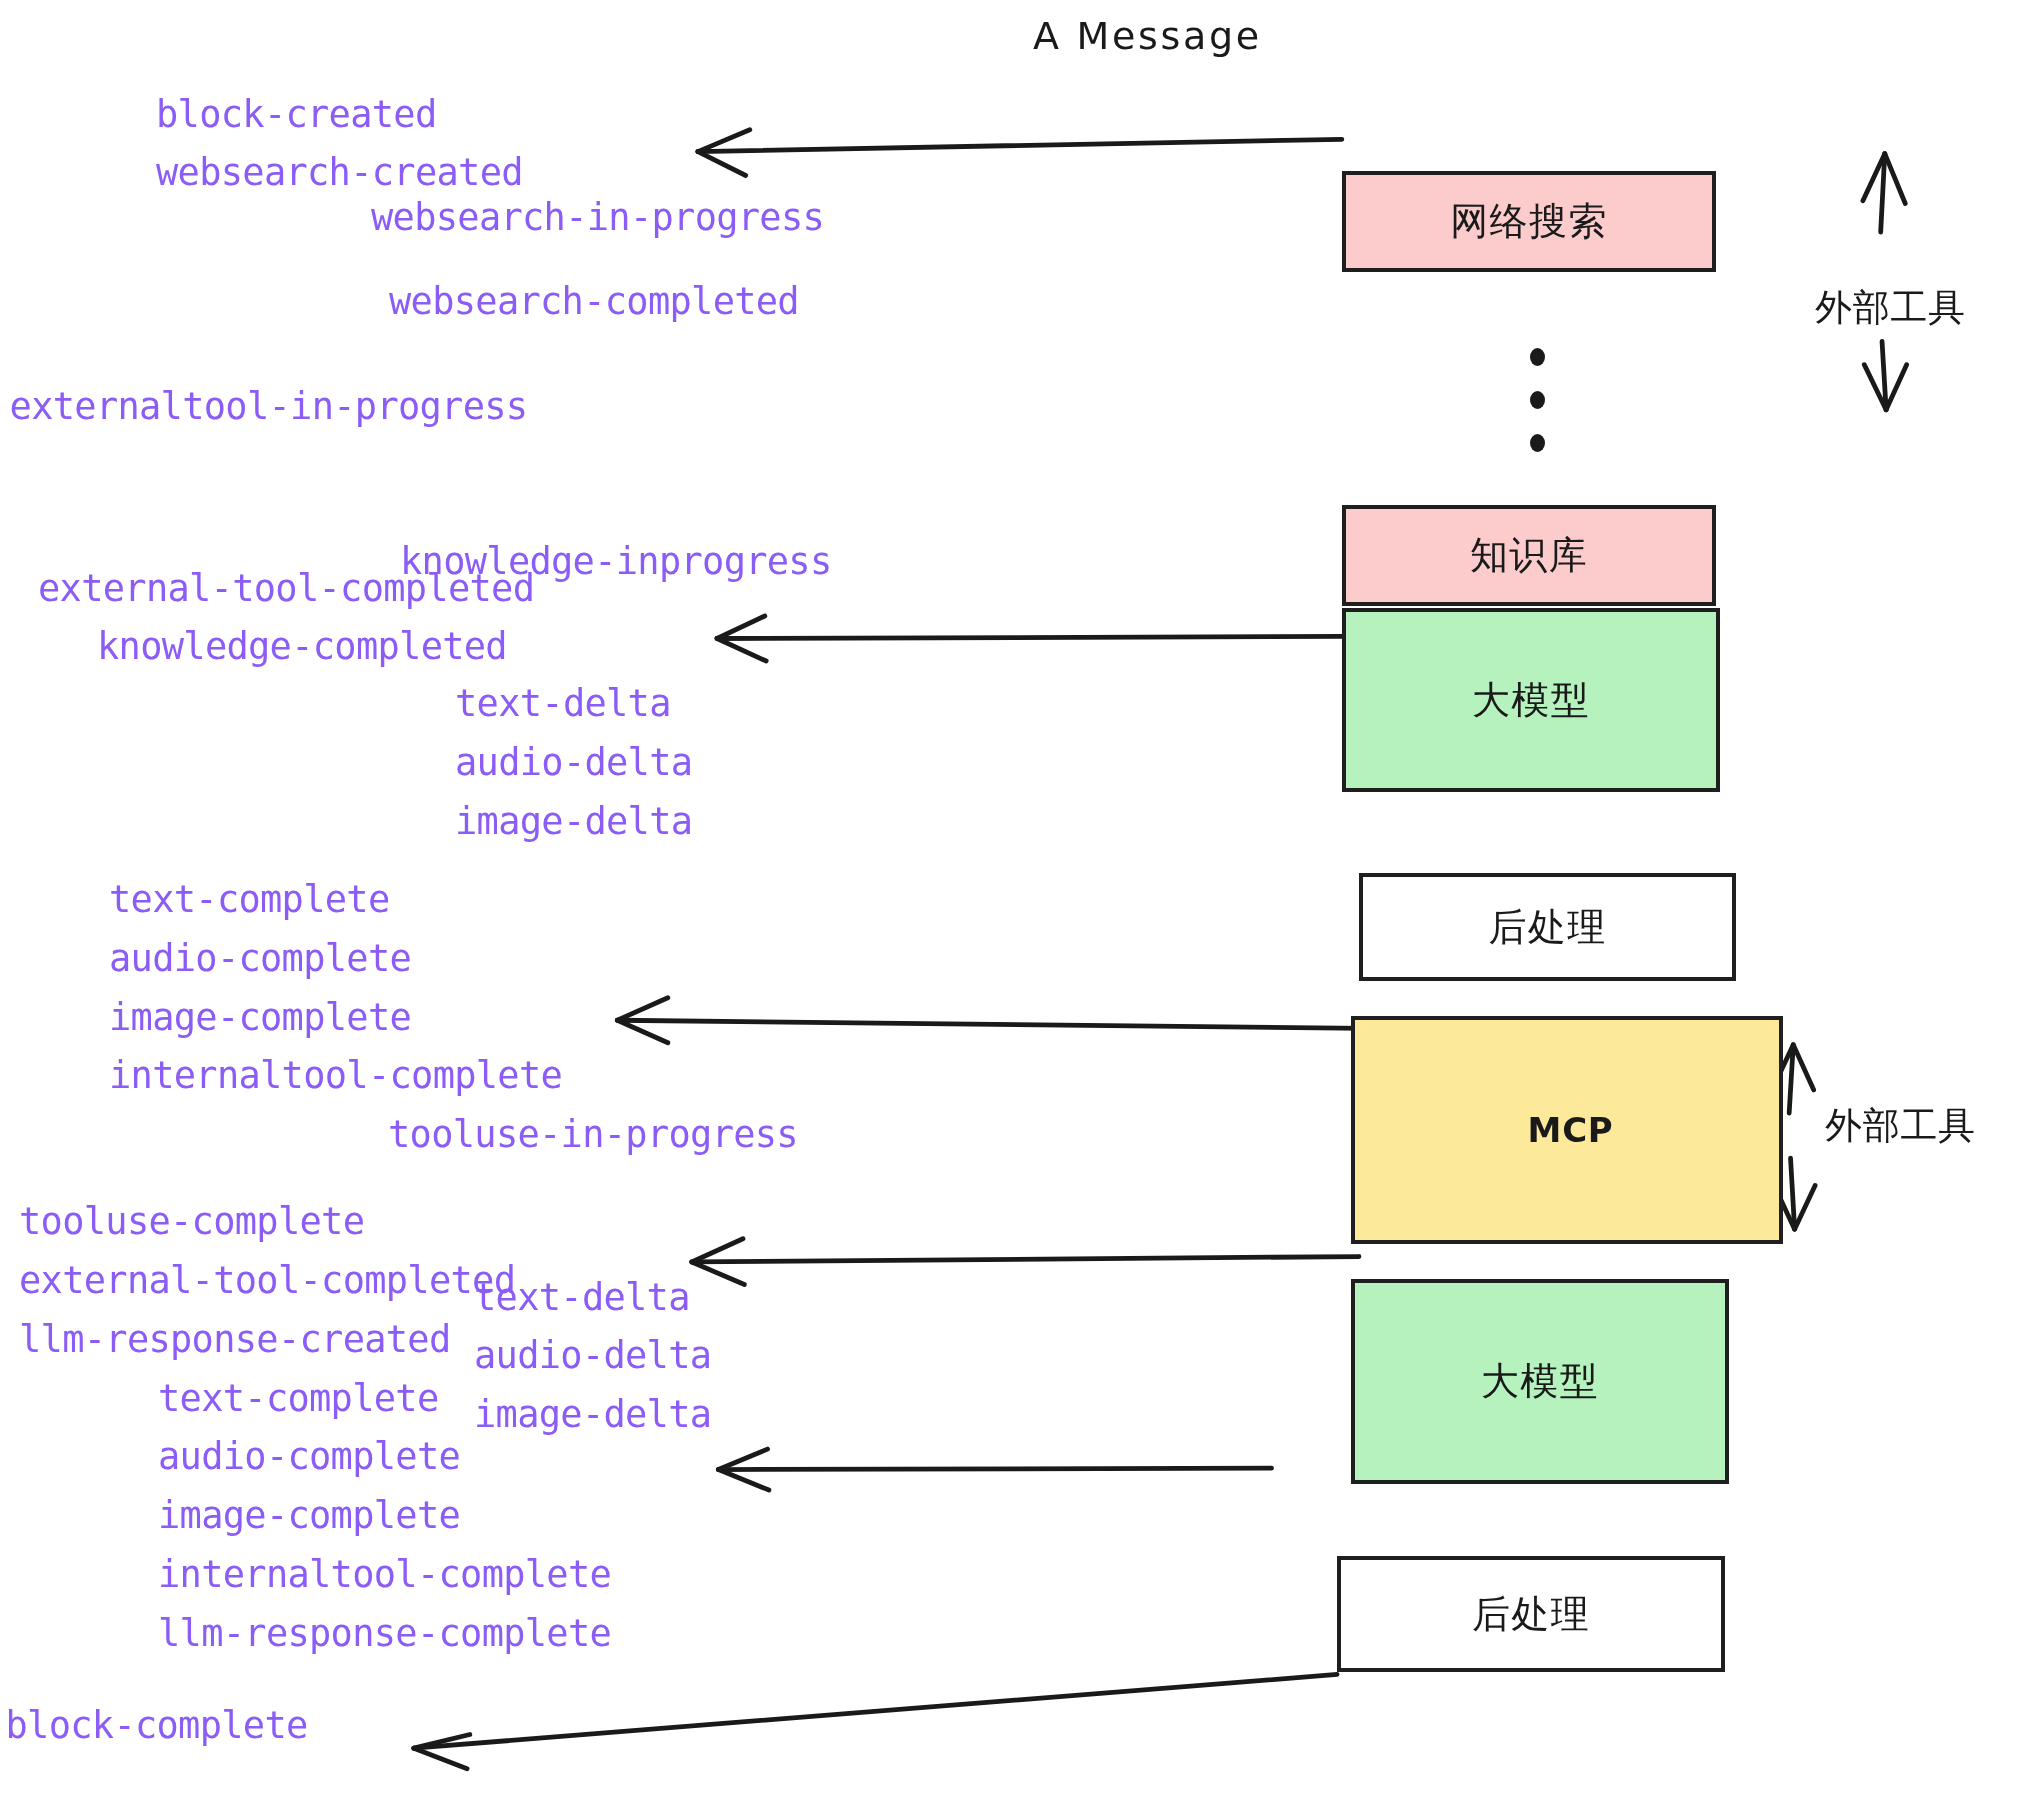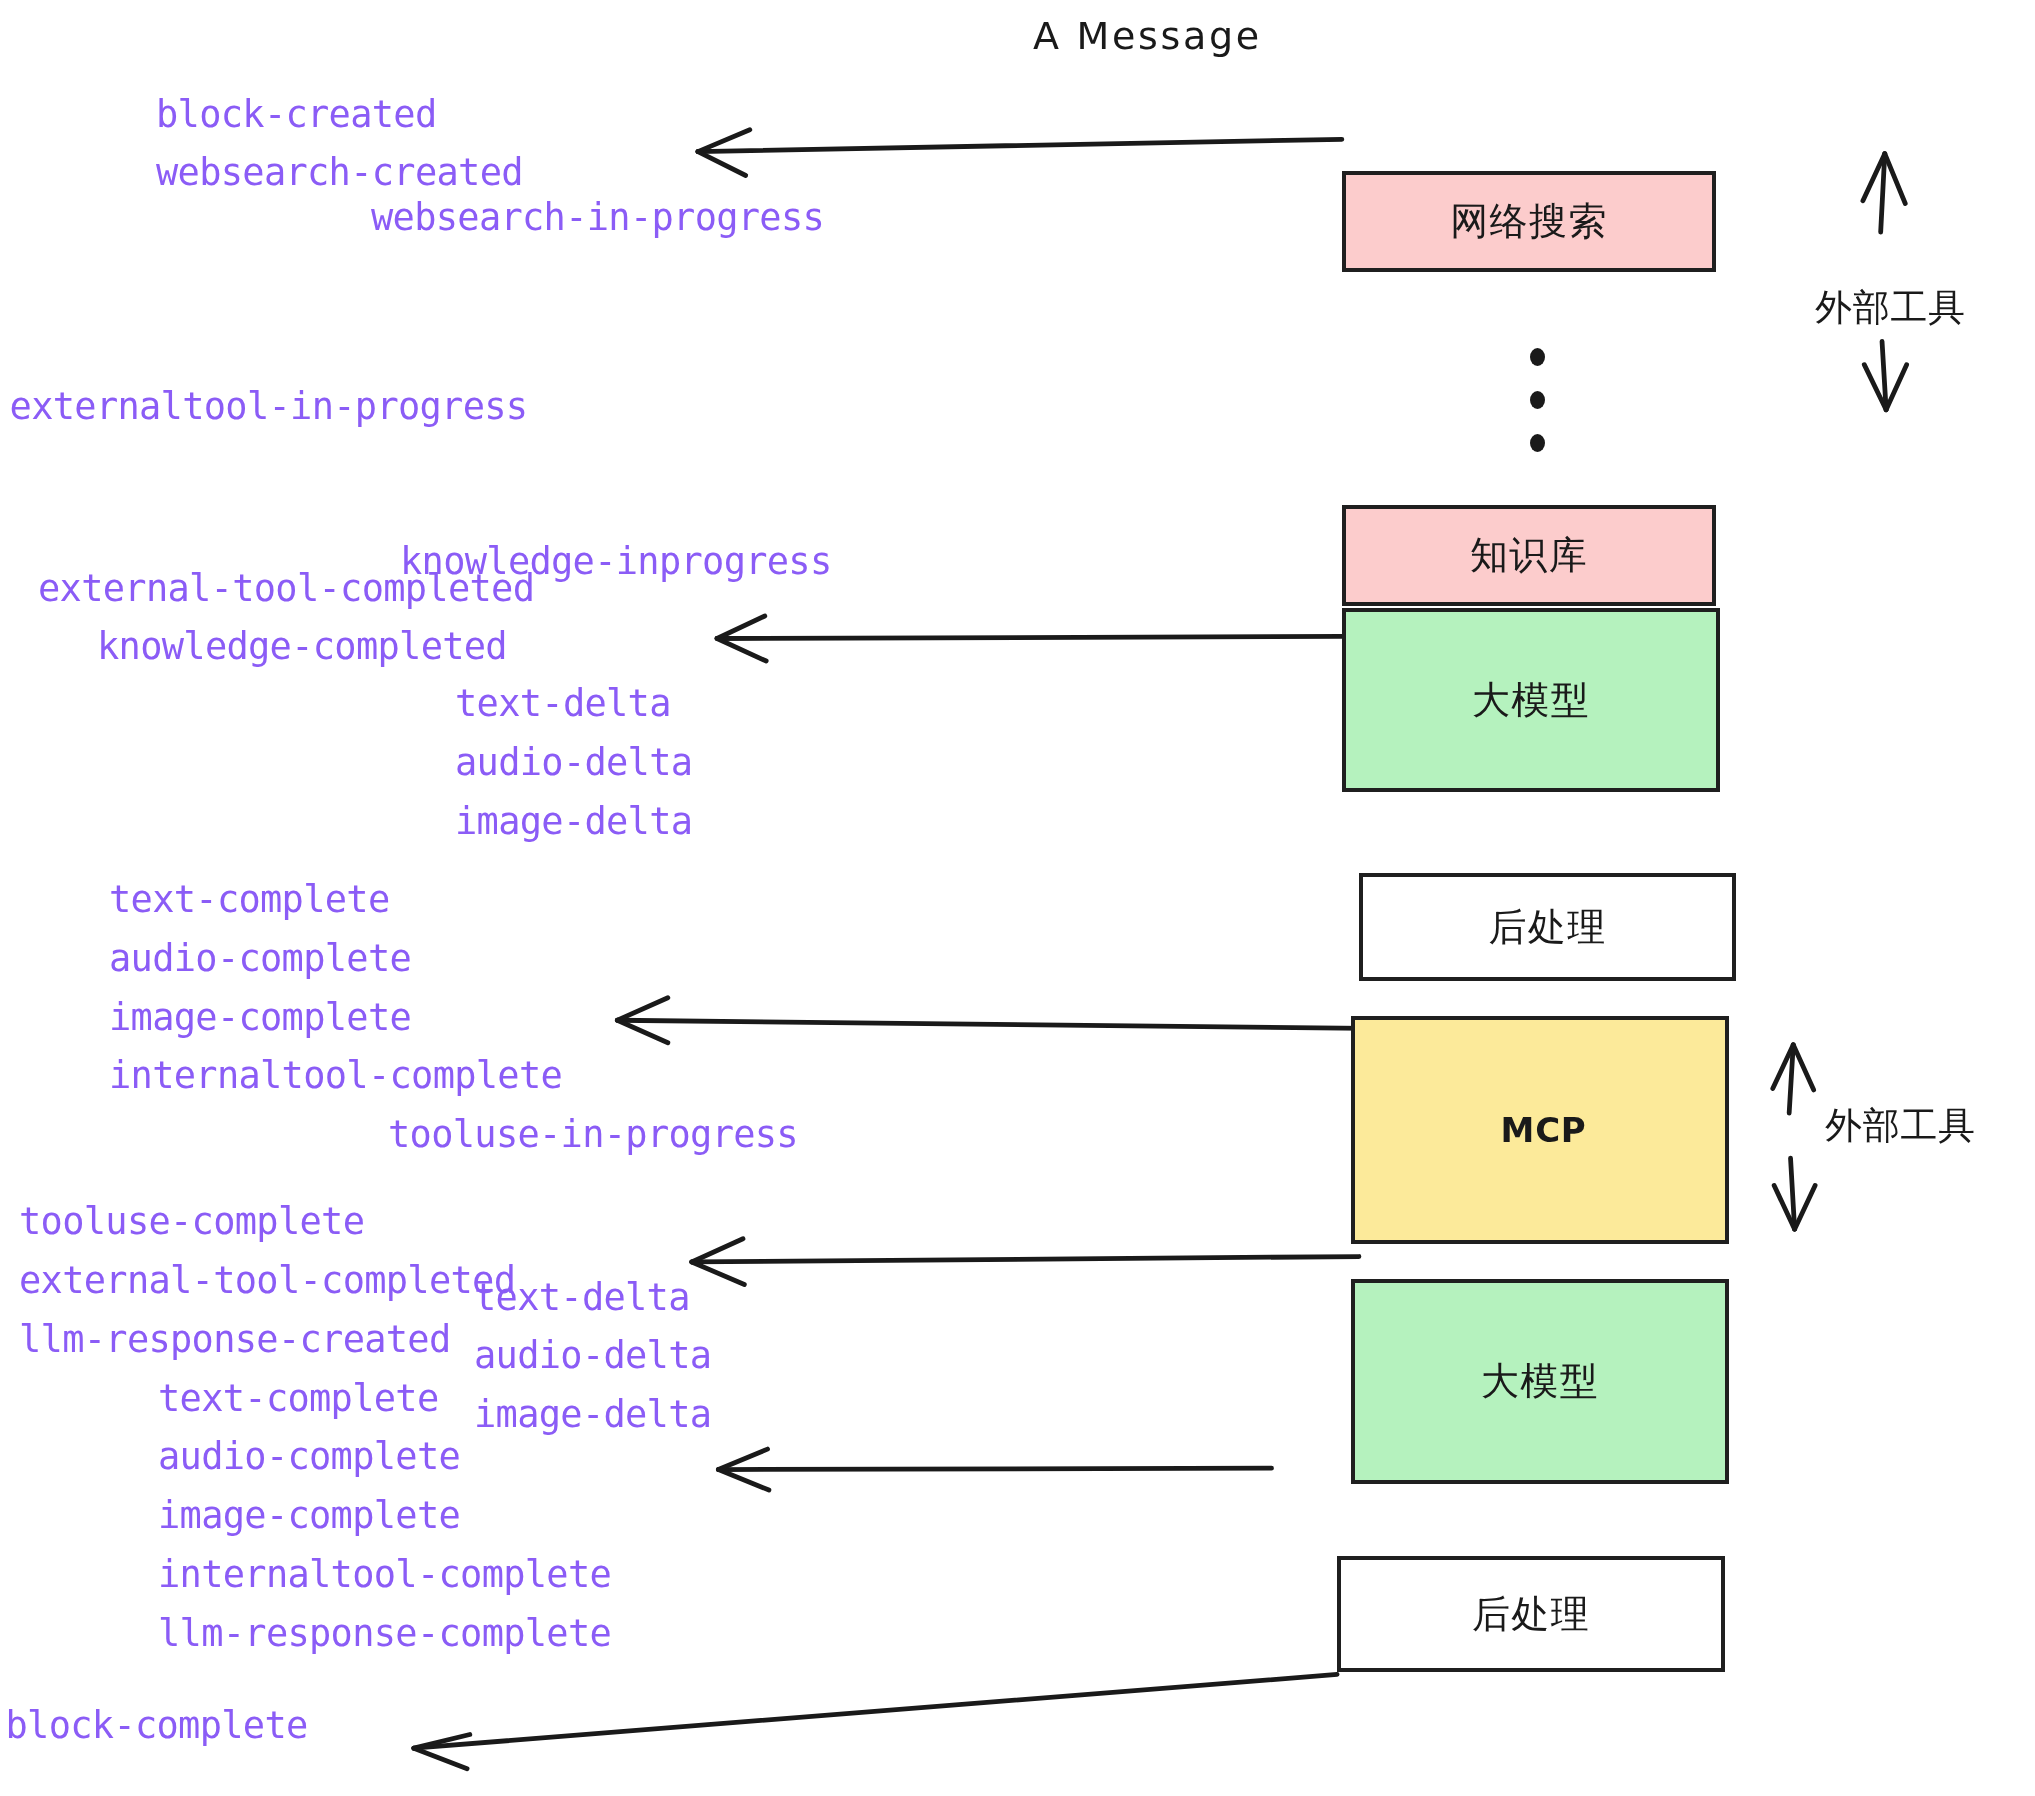--- a/index.html
+++ b/index.html
@@ -122,21 +122,21 @@
   </div>
 
   <div class="box" style="left:1342px; top:608px; width:378px; height:184px; background:#B5F2BE;">
     <span>大模型</span>
   </div>
 
   <div class="box" style="left:1359px; top:873px; width:377px; height:108px; background:#FFFFFF;">
     <span>后处理</span>
   </div>
 
-  <div class="box mcp" style="left:1351px; top:1016px; width:378px; height:228px; background:#FCEA9A;padding-left:7px;">
+  <div class="box mcp" style="left:1351px; top:1016px; width:432px; height:228px; background:#FCEA9A;padding-left:7px;">
     <span>MCP</span>
   </div>
 
   <div class="box" style="left:1351px; top:1279px; width:378px; height:205px; background:#B5F2BE;">
     <span>大模型</span>
   </div>
 
   <div class="box" style="left:1337px; top:1556px; width:388px; height:116px; background:#FFFFFF;">
     <span>后处理</span>
   </div>
@@ -144,20 +144,21 @@
   <div class="vdot" style="left:1530px; top:348px;"></div>
   <div class="vdot" style="left:1530px; top:391px;"></div>
   <div class="vdot" style="left:1530px; top:434px;"></div>
 
   <div class="side-label" style="left:1815px; top:283px;">外部工具</div>
   <div class="side-label" style="left:1825px; top:1101px;">外部工具</div>
 
   <div class="evt" style="left:156px; top:96px;">block-created</div>
   <div class="evt" style="left:156px; top:154px;">websearch-created</div>
   <div class="evt" style="left:371px; top:199px;">websearch-in-progress</div>
+  <div class="evt" style="left:389px; top:283px;">websearch-completed</div>
   <div class="evt" style="left:9.6px; top:388px;">externaltool-in-progress</div>
   <div class="evt" style="left:400px; top:543px;">knowledge-inprogress</div>
   <div class="evt" style="left:38px; top:570px;">external-tool-completed</div>
   <div class="evt" style="left:97px; top:628px;">knowledge-completed</div>
   <div class="evt" style="left:455px; top:685px;">text-delta</div>
   <div class="evt" style="left:455px; top:744px;">audio-delta</div>
   <div class="evt" style="left:455px; top:803px;">image-delta</div>
   <div class="evt" style="left:109px; top:881px;">text-complete</div>
   <div class="evt" style="left:109px; top:940px;">audio-complete</div>
   <div class="evt" style="left:109px; top:999px;">image-complete</div>

